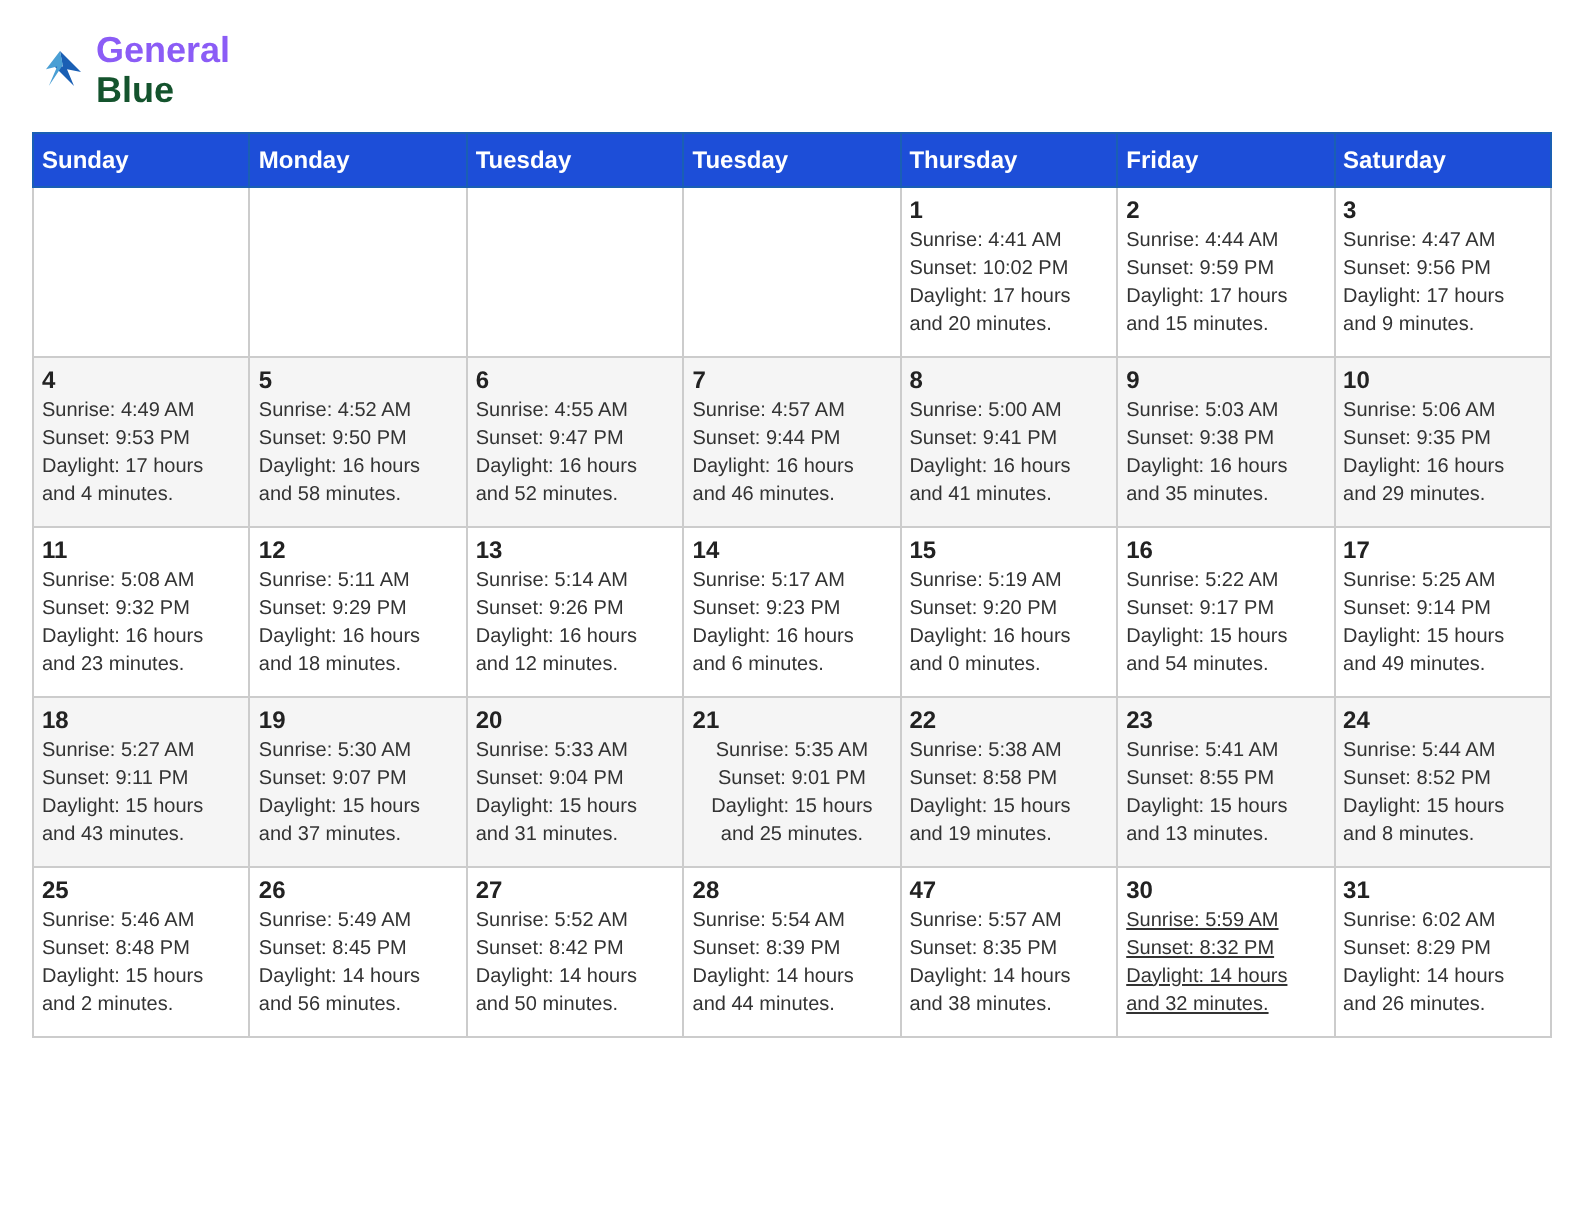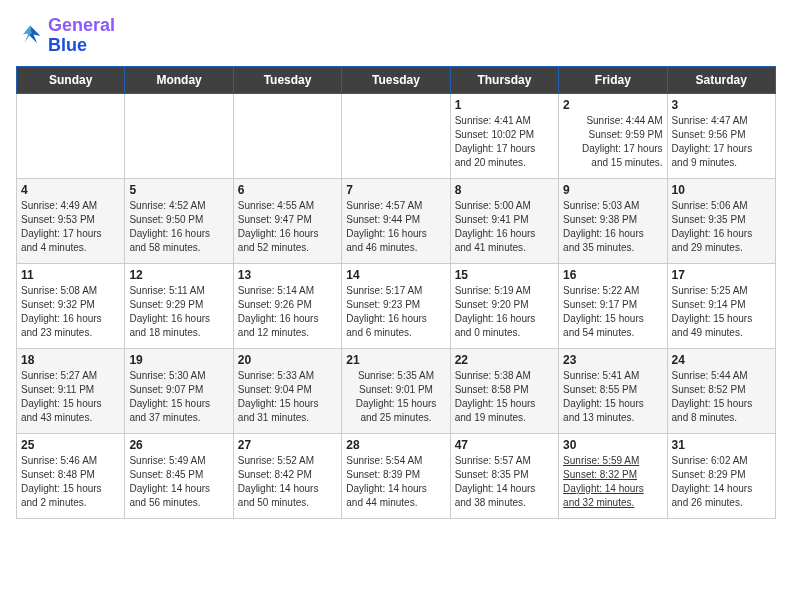--- a/index.html
+++ b/index.html
@@ -45,24 +45,24 @@
     .location {
       font-size: 15px;
       color: #555;
     }
     table {
       width: 100%;
       border-collapse: collapse;
       font-size: 11px;
     }
     thead tr th {
-      background-color: #404040;
+      background-color: #1d4ed8;
       color: #fff;
       padding: 6px 4px;
-      text-align: center;
+      text-align: left;
       font-size: 12px;
       border: 1px solid #1a5fb4;
     }
     tbody tr td {
       border: 1px solid #ccc;
       vertical-align: top;
       padding: 4px;
       width: calc(100% / 7);
       height: 85px;
       background: #fff;
@@ -89,21 +89,21 @@
 <body>
 
 <div class="header">
   <div class="logo">
     <svg class="logo-bird" viewBox="0 0 40 40">
       <polygon points="20,5 35,20 25,18 30,30 15,15 22,16" fill="#1a5fb4"></polygon>
       <polygon points="20,5 10,18 18,16 12,30 22,15" fill="#4a9fd4"></polygon>
     </svg>
     <div class="logo-text">
       <div><span>General</span></div>
-      <div style="color:#1d4ed8;">Blue</div>
+      <div style="color:#14532d;">Blue</div>
     </div>
   </div>
   <div class="title-block">
     <div class="month-title"></div>
     <div class="location"></div>
   </div>
 </div>
 
 <table>
   <thead>
@@ -125,21 +125,21 @@
         <td class="empty"></td>
         <td>
           <div class="day-number">1</div>
           <div class="day-detail" style="white-space: pre-line;">Sunrise: 4:41 AM
 Sunset: 10:02 PM
 Daylight: 17 hours
 and 20 minutes.</div>
         </td>
         <td>
           <div class="day-number">2</div>
-          <div class="day-detail" style="white-space: pre-line; text-align: right;">Sunrise: 4:44 AM
+          <div class="day-detail" style="white-space: pre-line;">Sunrise: 4:44 AM
 Sunset: 9:59 PM
 Daylight: 17 hours
 and 15 minutes.</div>
         </td>
         <td>
           <div class="day-number">3</div>
           <div class="day-detail" style="white-space: pre-line;">Sunrise: 4:47 AM
 Sunset: 9:56 PM
 Daylight: 17 hours
 and 9 minutes.</div>

